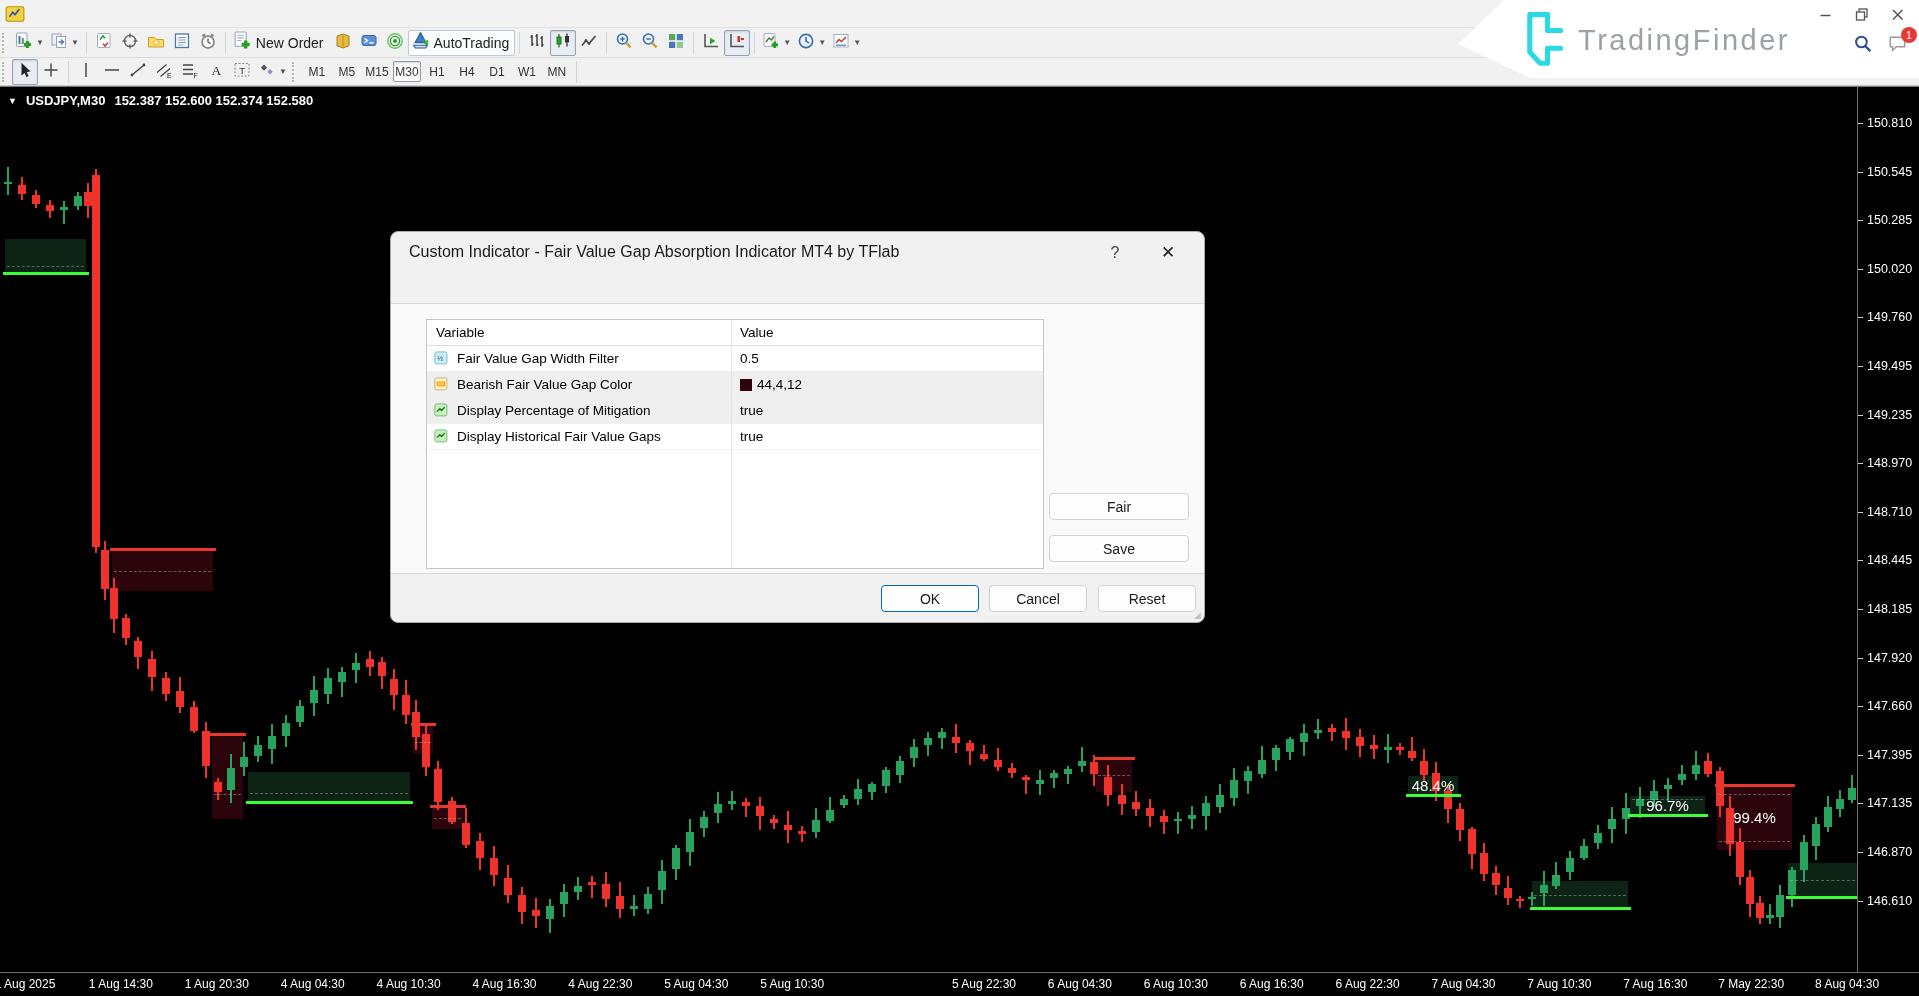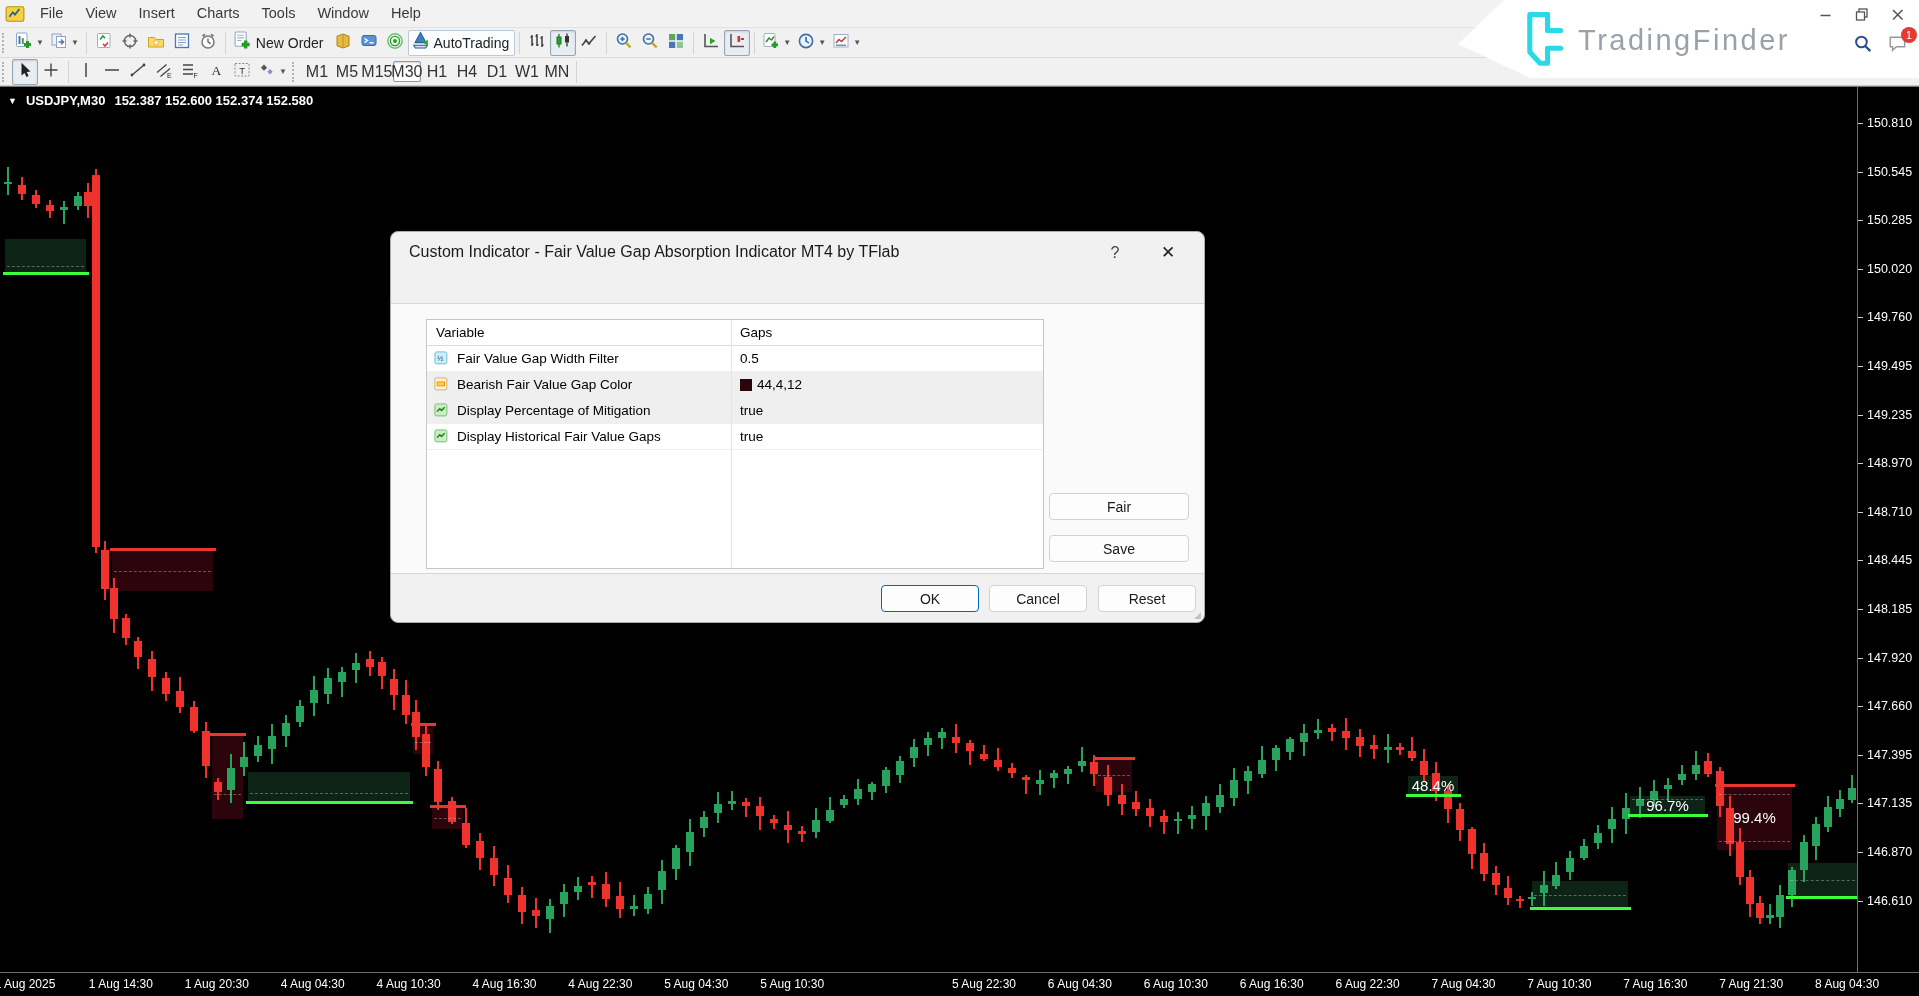--- a/index.html
+++ b/index.html
@@ -18,21 +18,21 @@
   #toolbar-line { position:absolute; left:0; top:58px; width:1919px; height:28px; background:#f1f1f1;
     border-bottom:1px solid #c9c9c9; display:flex; align-items:center; z-index:2; }
   .grip { width:7px; height:20px; border-left:2px dotted #b5b5b5; margin:0 3px 0 2px; }
   .sep { width:1px; height:22px; background:#d4d4d4; margin:0 4px; }
   .tbtn { height:26px; min-width:26px; display:flex; align-items:center; justify-content:center;
     gap:3px; border:1px solid transparent; border-radius:2px; padding:0 2px; }
   .tbtn.framed { border-color:#bccadb; background:#fbfcfe; }
   .tbtn.pressed { border-color:#97a5b4; background:#e8edf4; box-shadow:inset 0 1px 2px rgba(0,0,0,.14); }
   .tbtn .lbl { font-size:14px; color:#222; padding:0 3px 0 1px; white-space:nowrap; }
   .caret { font-size:8px; color:#555; line-height:8px; }
-  .tf { width:28px; height:21px; font-size:16px; color:#333; display:flex; align-items:center;
+  .tf { width:28px; height:21px; font-size:12px; color:#333; display:flex; align-items:center;
     justify-content:center; border:1px solid transparent; border-radius:2px; margin:0 1px; }
   .tf.active { background:#fff; border-color:#8e9aa8; box-shadow:inset 0 1px 2px rgba(0,0,0,.18); }
 
   
   #watermark { position:absolute; left:1458px; top:0; width:461px; height:78px; background:#fff;
     clip-path:polygon(46px 0, 100% 0, 100% 100%, 72px 100%, 0 44px); z-index:6; }
   #brand-row { position:absolute; left:58px; top:10px; display:flex; align-items:center; gap:12px; }
   #brand-text { font-size:29px; color:#9aa1a8; letter-spacing:2.5px; font-weight:400; }
   #win-controls { position:absolute; top:6px; right:12px; display:flex; gap:18px; }
   #win-controls .wbtn { width:18px; height:18px; display:flex; align-items:center; justify-content:center; }
@@ -103,29 +103,20 @@
 <body>
 
 <div id="app">
 
   <div id="menubar">
     <span id="appicon">
         <svg width="20" height="20" viewBox="0 0 18 18">
           <rect x="1" y="2.5" width="16" height="13" rx="1.5" fill="#f6d243" stroke="#b8960a"></rect>
           <path d="M4 11.5l3-4 2 2 4-5" stroke="#2a5fa5" stroke-width="1.6" fill="none"></path>
         </svg>
-      </span>
-    <span id="menu-items" style="display: flex;">
-        <span class="menu-item">File</span>
-        <span class="menu-item">View</span>
-        <span class="menu-item">Insert</span>
-        <span class="menu-item">Charts</span>
-        <span class="menu-item">Tools</span>
-        <span class="menu-item">Window</span>
-        <span class="menu-item">Help</span>
       </span>
   </div>
 
   <div id="toolbar-main">
       <div class="grip"></div>
       <div class="tbtn">
         <span><svg width="18" height="18" viewBox="0 0 18 18">
             <rect x="1.5" y="1" width="10.5" height="13.5" rx="1" fill="#fff" stroke="#8fa6bf"></rect>
             <rect x="3.5" y="4" width="2" height="8" fill="#4a76b8"></rect>
             <rect x="6.8" y="6" width="2" height="6" fill="#49a24e"></rect>
@@ -751,21 +742,21 @@
       <div class="time-label" style="left: 792.2px;">5 Aug 10:30</div>
       <div class="time-label" style="left: 888.1px; margin-top: 28px;">5 Aug 16:30</div>
       <div class="time-label" style="left: 984px;">5 Aug 22:30</div>
       <div class="time-label" style="left: 1079.9px;">6 Aug 04:30</div>
       <div class="time-label" style="left: 1175.8px;">6 Aug 10:30</div>
       <div class="time-label" style="left: 1271.7px;">6 Aug 16:30</div>
       <div class="time-label" style="left: 1367.6px;">6 Aug 22:30</div>
       <div class="time-label" style="left: 1463.5px;">7 Aug 04:30</div>
       <div class="time-label" style="left: 1559.4px;">7 Aug 10:30</div>
       <div class="time-label" style="left: 1655.3px;">7 Aug 16:30</div>
-      <div class="time-label" style="left: 1751.2px;">7 Aug 21:30</div>
+      <div class="time-label" style="left: 1751.2px;">7 May 22:30</div>
       <div class="time-label" style="left: 1847.1px;">8 Aug 04:30</div>
     </div>
 
   <div id="watermark">
     <div id="brand-row">
       <span>
         <svg width="50" height="56" viewBox="0 0 52 60" fill="none">
           <path d="M33 5H14v40l11 12h8V41h14" stroke="#2bd9e6" stroke-width="5.5" stroke-linejoin="round" stroke-linecap="round"></path>
           <path d="M33 5v17h14" stroke="#2bd9e6" stroke-width="5.5" stroke-linejoin="round" stroke-linecap="round"></path>
         </svg>
@@ -807,21 +798,21 @@
   </div>
 
   <div id="dialog">
     <div id="dlg-title">Custom Indicator - Fair Value Gap Absorption Indicator MT4 by TFlab</div>
     <div id="dlg-help">?</div>
     <div id="dlg-close">✕</div>
     <div id="dlg-page"></div>
     <div id="dlg-table">
       <div class="t-header">
         <span class="c1">Variable</span>
-        <span class="c2">Gaps</span>
+        <span class="c2">Value</span>
       </div>
       <div id="t-rows">
           <div class="t-row">
             <span class="c1">
               <span style="display: flex;">
                 <svg width="16" height="16" viewBox="0 0 18 18">
                   <rect x="1" y="1" width="13.5" height="13.5" rx="2" fill="#cdeef7" stroke="#69b7cf"></rect>
                   <text x="3.4" y="11.5" font-size="8.5" fill="#0e5d7a">½</text>
                 </svg>
               </span>

